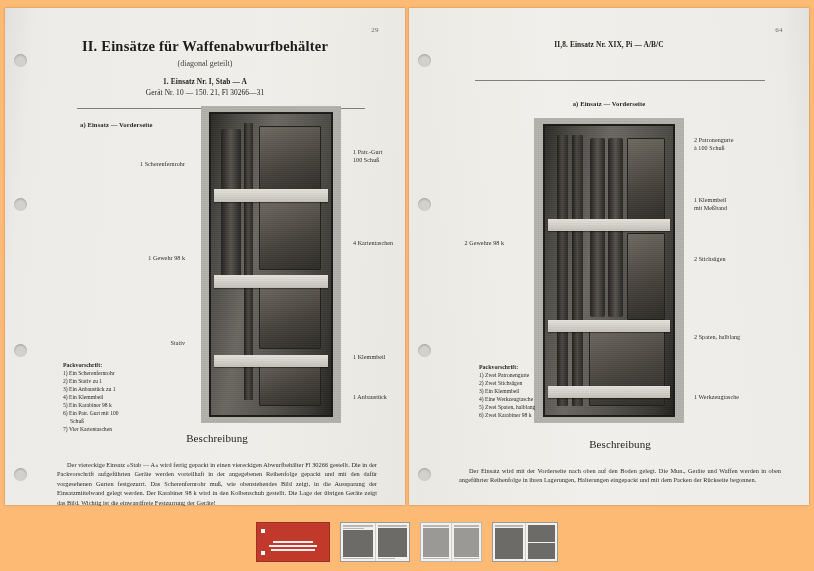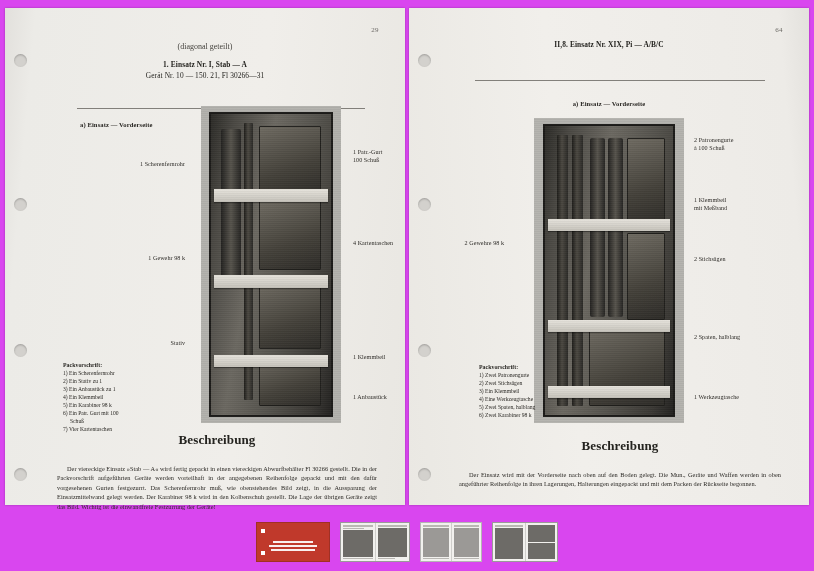--- a/index.html
+++ b/index.html
@@ -6,21 +6,21 @@
   html, body {
     margin: 0; padding: 0;
     width: 814px; height: 571px;
     overflow: hidden;
     background: #d9dadc;
     font-family: "Liberation Serif", serif;
   }
   #viewer {
     position: relative;
     width: 814px; height: 571px;
-    background: #d946ef;
+    background: #fdba74;
   }
 
   
   .spread {
     position: absolute;
     left: 0; top: 0;
     width: 814px; height: 510px;
   }
   .page {
     position: absolute;
@@ -155,22 +155,22 @@
 
   
   .packlist { position: absolute; font-size: 5.6px; color: #2b2925; line-height: 1.42; }
   .packlist .pl-title { font-weight: bold; margin-bottom: 1px; font-size: 5.9px; }
   .packlist .pl-row { white-space: pre; }
 
   
   .descr { position: absolute; }
   .descr h4 {
     margin: 0 0 16px 0;
-    font-size: 13px;
-    font-weight: bold;
+    font-size: 11px;
+    font-weight: normal;
     text-align: center;
     color: #24231f;
     letter-spacing: .1px;
   }
   .descr p {
     margin: 0;
     font-size: 6.3px;
     line-height: 1.5;
     color: #2c2a26;
     text-align: justify;
@@ -239,20 +239,21 @@
 
     <div class="page left">
       <div class="hole" style="top:46px;"></div>
       <div class="hole" style="top:190px;"></div>
       <div class="hole" style="top:336px;"></div>
       <div class="hole" style="top:460px;"></div>
 
       <div class="pagenum">29</div>
 
       <div class="head-wrap" style="top:30px;">
+        <div class="title-main">II. Einsätze für Waffenabwurfbehälter</div>
         <div class="title-sub">(diagonal geteilt)</div>
         <div class="title-line1">1. Einsatz Nr. I, Stab — A</div>
         <div class="title-line2">Gerät Nr. 10 — 150. 21, Fl 30266—31</div>
       </div>
 
       <div class="rule" style="left:72px; right:40px; top:100px;"></div>
 
       <div class="subhead" style="left:75px; top:113px;">a) Einsatz — Vorderseite</div>
 
       <div class="figure" style="left:196px; top:98px; width:140px; height:317px;">

